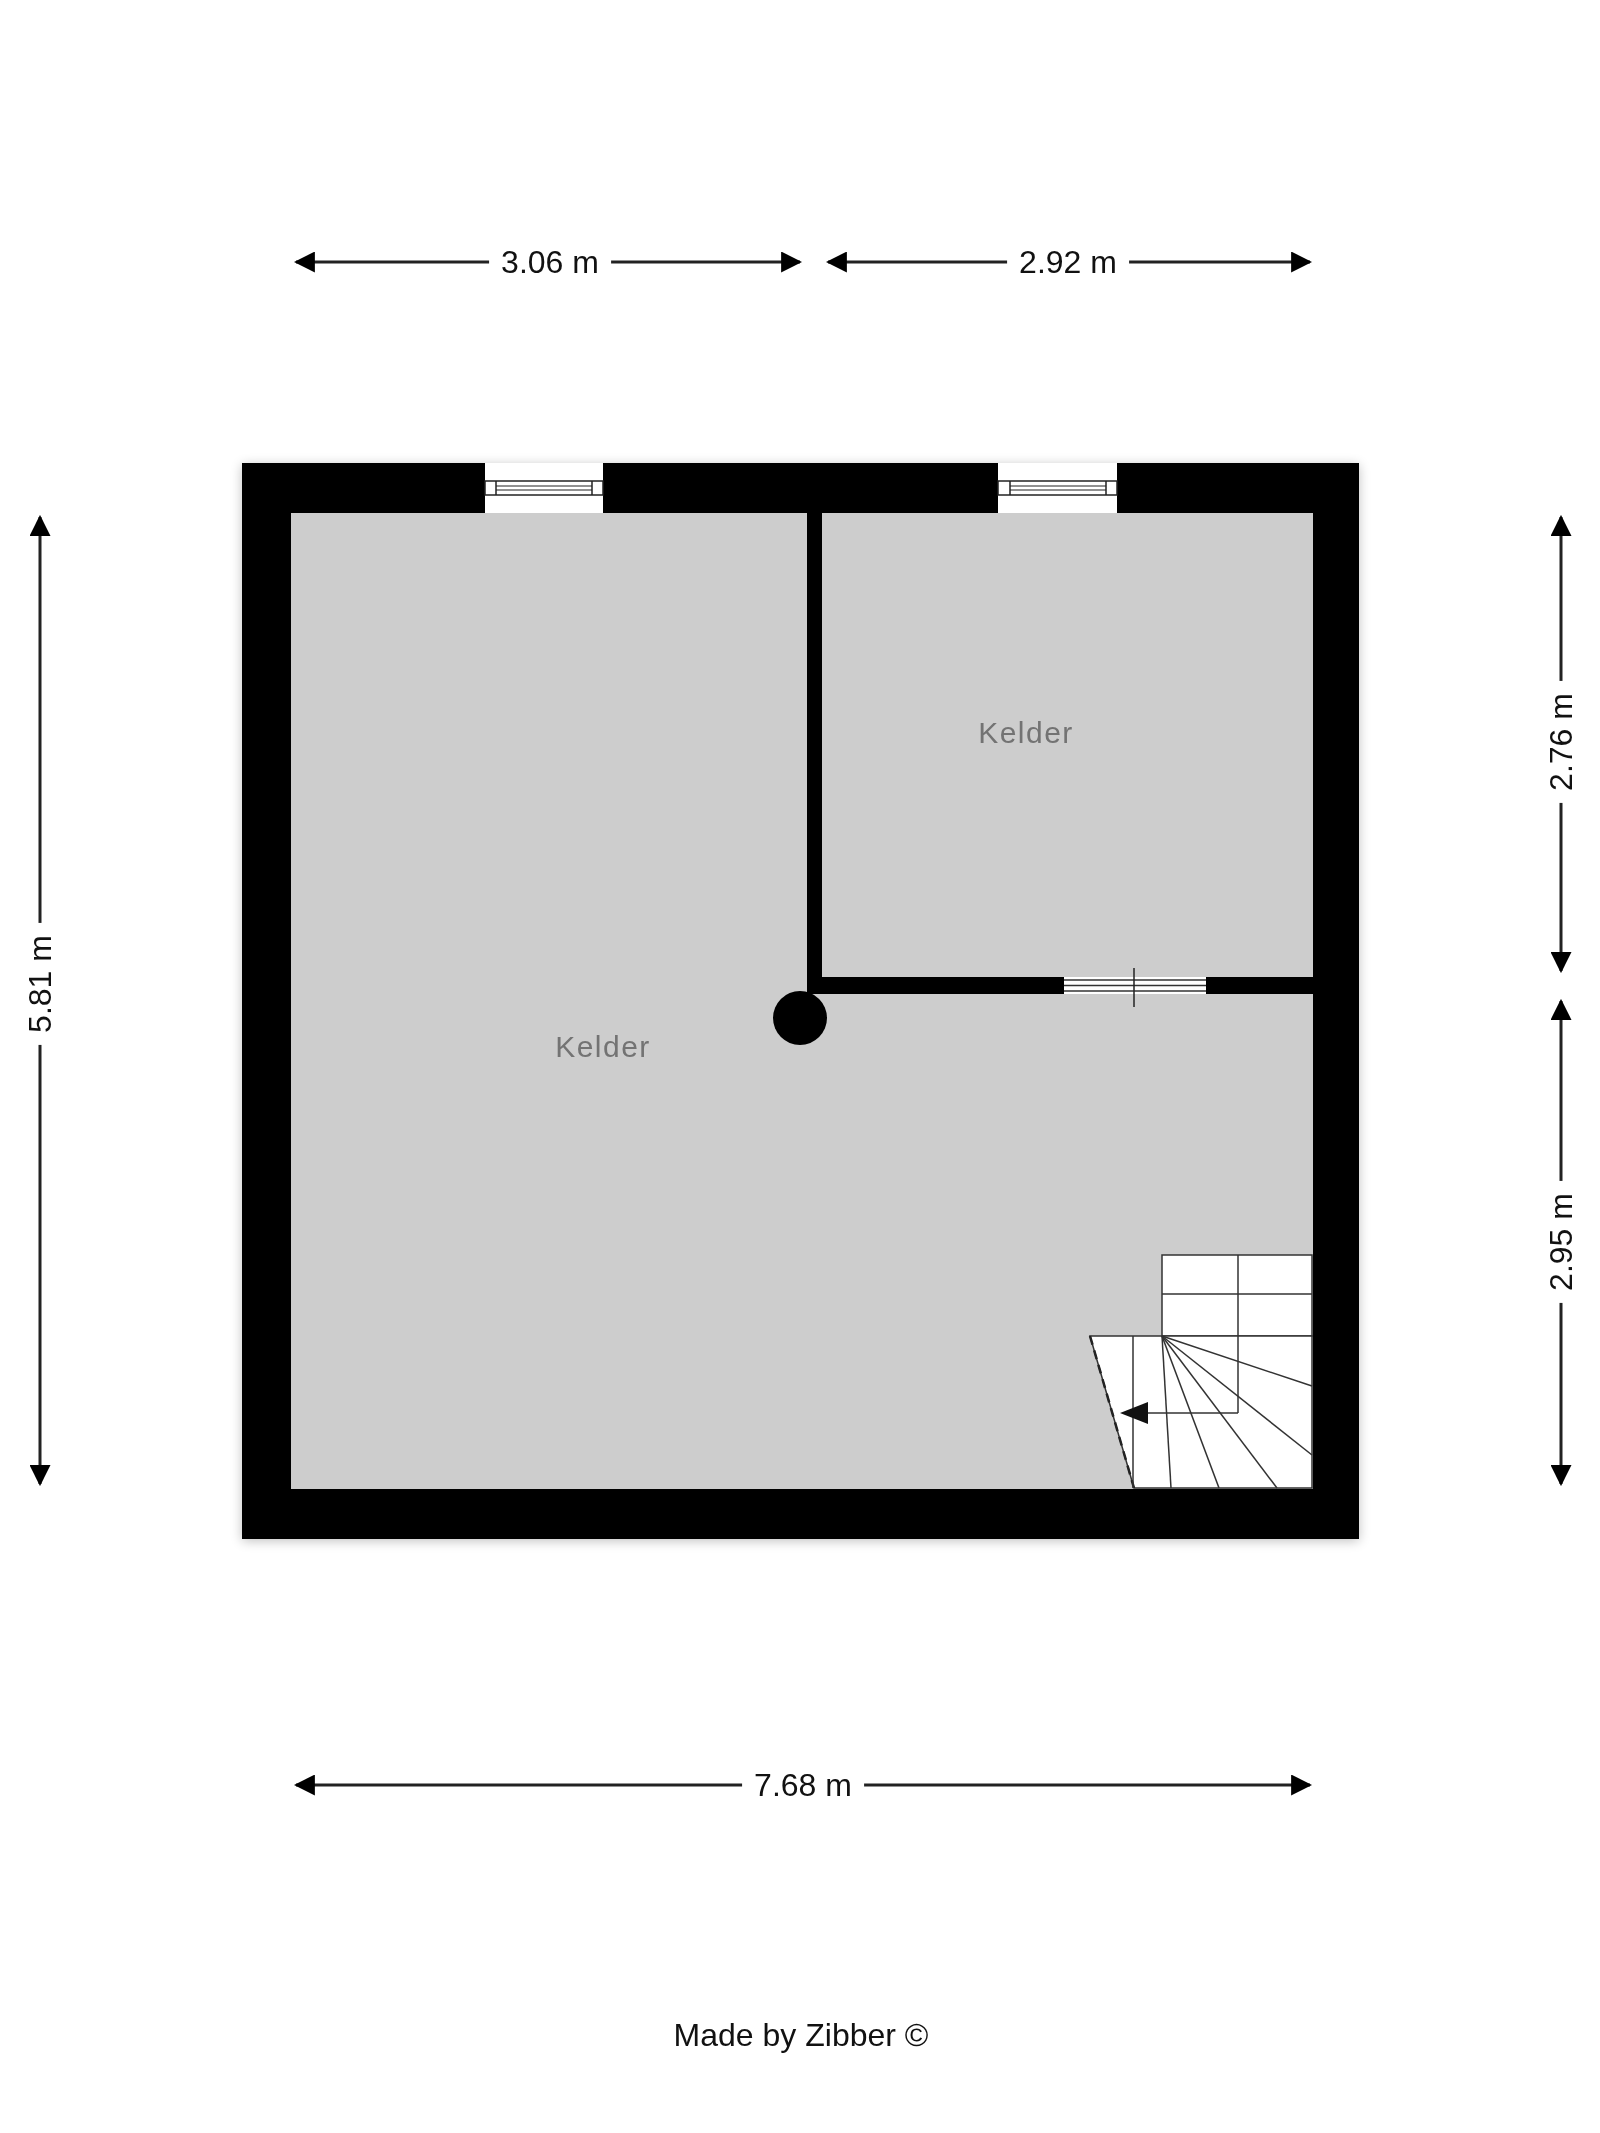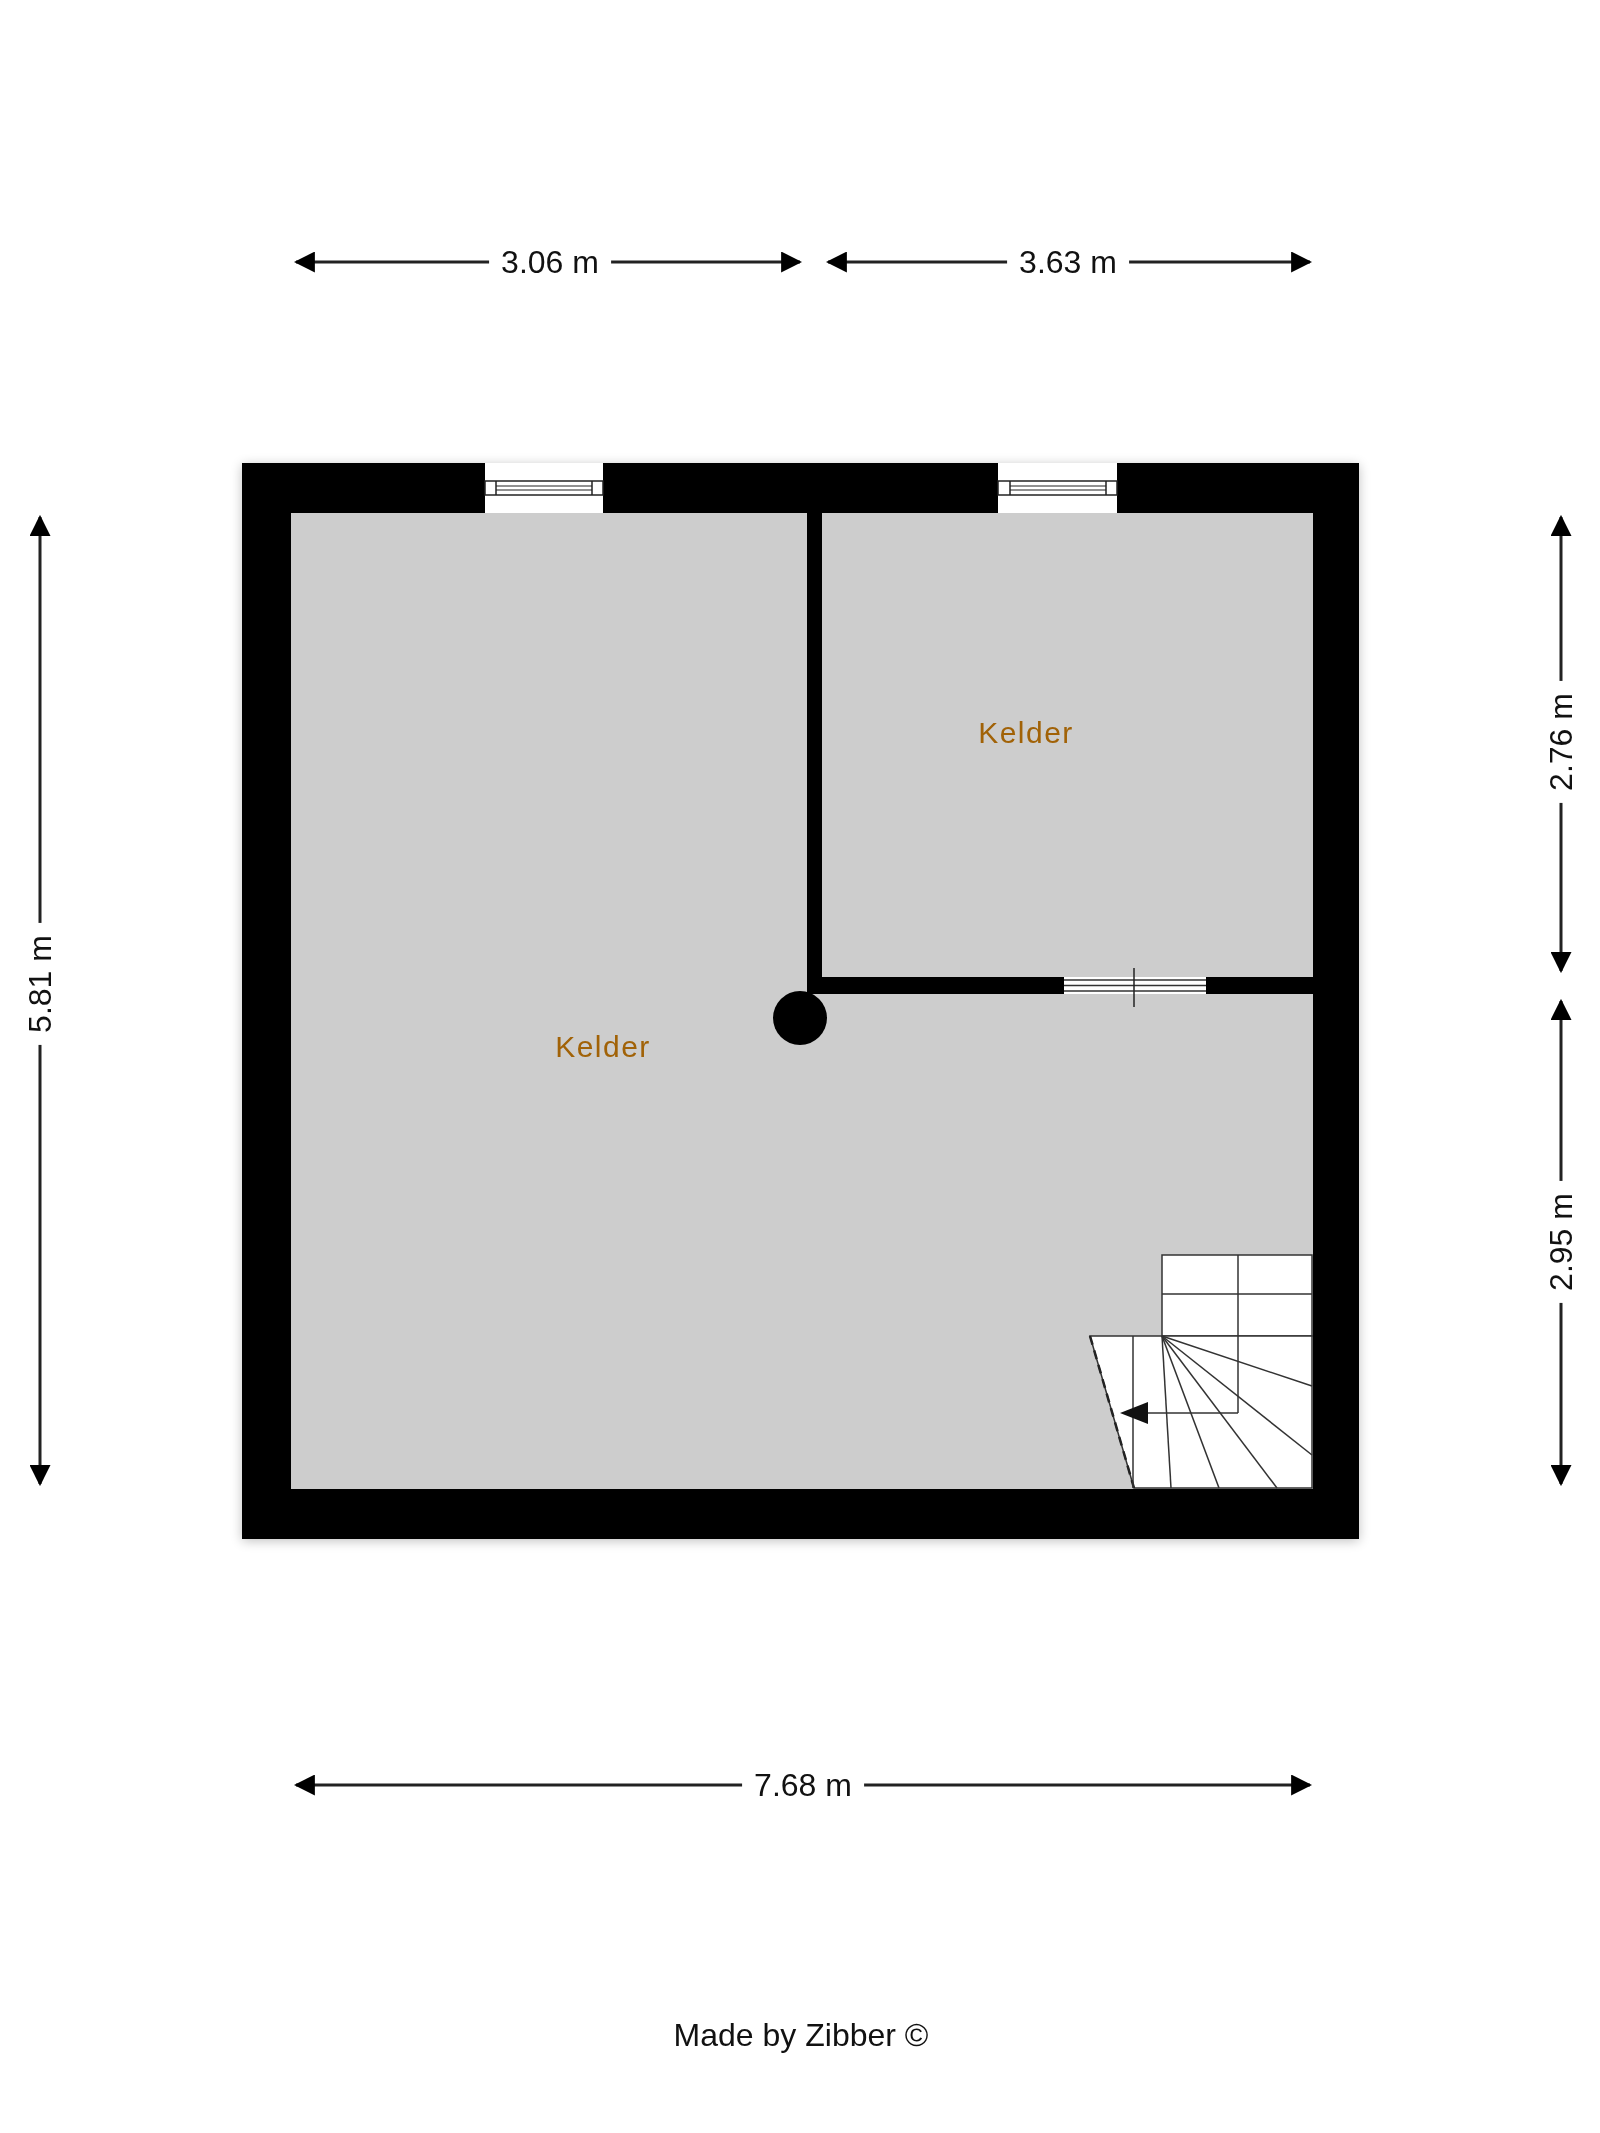--- a/index.html
+++ b/index.html
@@ -3,21 +3,21 @@
 <meta charset="utf-8">
 <style>
   html, body { margin: 0; padding: 0; background: #ffffff; }
   body { width: 1600px; height: 2133px; position: relative; overflow: hidden;
          font-family: "Liberation Sans", sans-serif; color: #111; }
   #plan { position: absolute; left: 0; top: 0; width: 1600px; height: 2133px; }
   .dim-label { position: absolute; font-size: 32px; line-height: 36px; color: #111;
                background: #ffffff; padding: 0 12px; white-space: nowrap;
                transform: translate(-50%, -50%); }
   .dim-label.vert { transform: translate(-50%, -50%) rotate(-90deg); }
-  .room-label { position: absolute; font-size: 30px; letter-spacing: 1.5px; color: #a16207;
+  .room-label { position: absolute; font-size: 30px; letter-spacing: 1.5px; color: #737373;
                 transform: translate(-50%, -50%); white-space: nowrap; }
   .credit { position: absolute; font-size: 32px; color: #111;
             transform: translate(-50%, -50%); white-space: nowrap; }
 </style>
 </head>
 <body>
 
 <svg id="plan" viewBox="0 0 1600 2133" xmlns="http://www.w3.org/2000/svg">
   <defs>
     <filter id="shadow" x="-5%" y="-5%" width="110%" height="110%">
@@ -95,19 +95,19 @@
     <line x1="1162" y1="1336" x2="1171" y2="1488"></line>
     <line x1="1238" y1="1413" x2="1146" y2="1413"></line>
     <polygon points="1120,1413 1148,1402 1148,1424" fill="#111" stroke="none"></polygon>
   </g>
 </svg>
 
 <div class="room-label" style="left:603px; top:1047px;">Kelder</div>
 <div class="room-label" style="left:1026px; top:733px;">Kelder</div>
 
 <div class="dim-label" style="left:550px; top:262px;text-align:right;">3.06 m</div>
-<div class="dim-label" style="left:1068px; top:262px;">3.63 m</div>
+<div class="dim-label" style="left:1068px; top:262px;">2.92 m</div>
 <div class="dim-label" style="left:803px; top:1785px;">7.68 m</div>
 <div class="dim-label vert" style="left:40px; top:984px;">5.81 m</div>
 <div class="dim-label vert" style="left:1561px; top:742px;">2.76 m</div>
 <div class="dim-label vert" style="left:1561px; top:1242px;">2.95 m</div>
 
 <div class="credit" style="left:801px; top:2035px;text-align:right;">Made by Zibber ©</div>
 
 </body></html>

